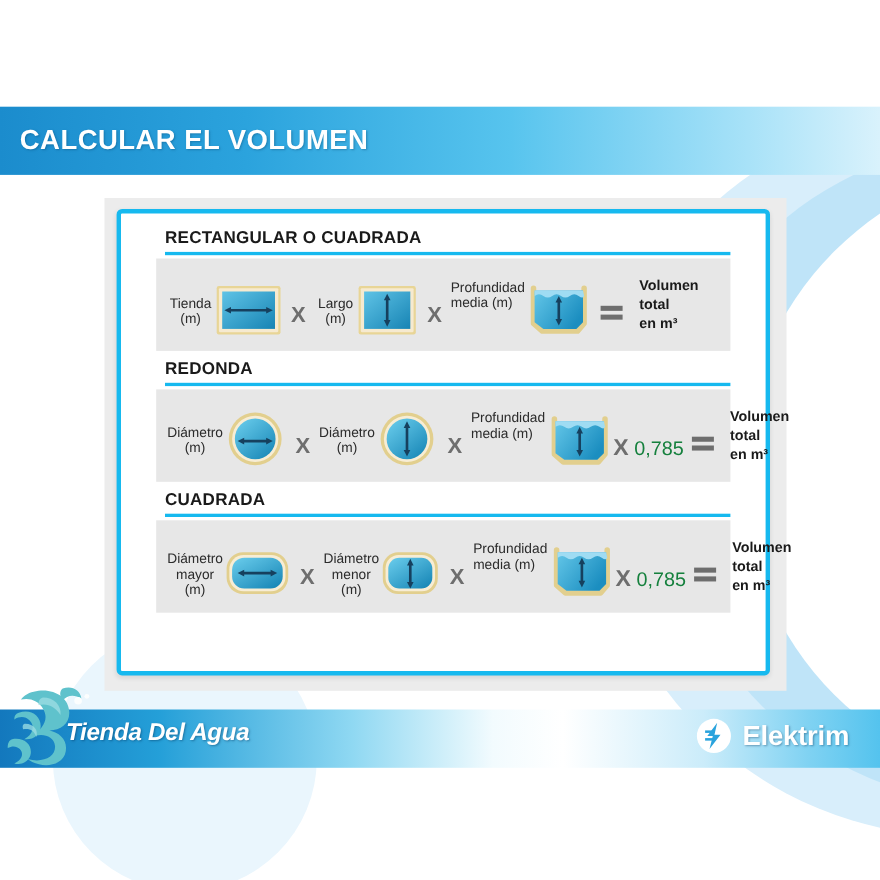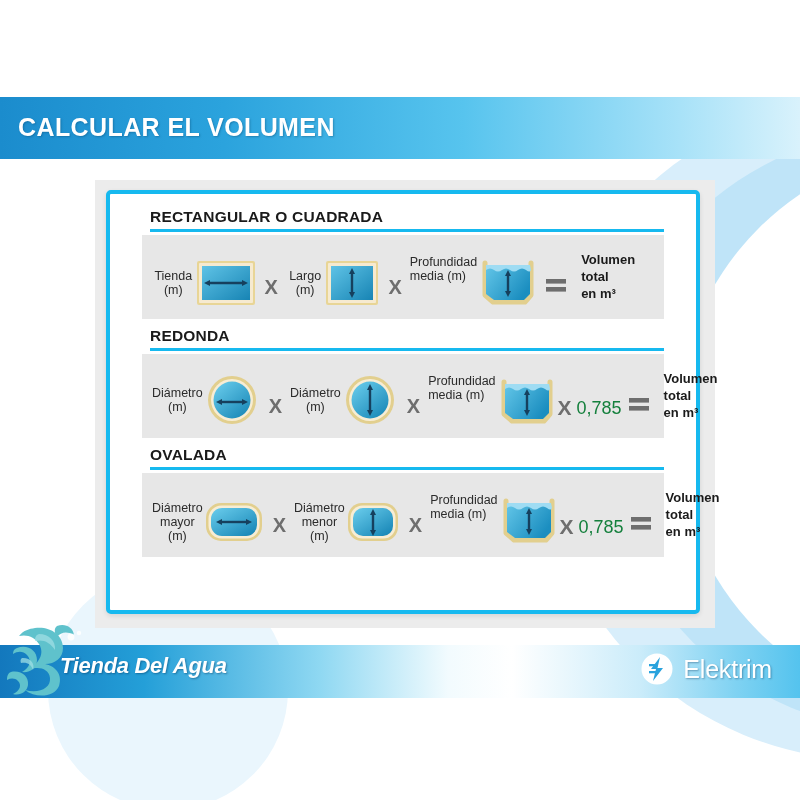--- a/index.html
+++ b/index.html
@@ -89,21 +89,21 @@
   .footer-left-label{
     position:absolute;left:60px;top:653px;
     font-size:22px;font-weight:bold;color:#ffffff;font-style:italic;
     letter-spacing:-.3px;
     text-shadow:1px 1px 2px rgba(0,50,90,.45);
   }
   .footer-right{
     position:absolute;right:28px;top:652px;display:flex;align-items:center;gap:9px;
   }
   .elektrim-name{
-    font-size:25px;font-weight:normal;color:#ffffff;letter-spacing:-.2px;
+    font-size:25px;font-weight:bold;color:#ffffff;letter-spacing:-.2px;
     text-shadow:1px 1px 2px rgba(0,50,90,.4);
   }
   .wave-logo{position:absolute;left:5px;top:620px;}
 </style>
 </head>
 <body>
 
 <div class="stage">
 
   <svg class="bg-arcs" width="800" height="800" viewBox="0 0 800 800">
@@ -298,21 +298,21 @@
 
           <div class="result">
             <div>Volumen total</div>
             <div>en m³</div>
           </div>
           <div class="spacer"></div>
         </div>
       </div>
 
       <div class="section">
-        <div class="sec-title">OVALADA</div>
+        <div class="sec-title">CUADRADA</div>
         <div class="sec-rule"></div>
         <div class="sec-row">
 
           <div class="term">
             <div class="term-label">Diámetro
 mayor (m)</div>
             <span class="icon-wrap">
               <svg width="62" height="46" viewBox="0 0 62 46">
                 <defs>
                     <linearGradient id="g7" x1="0.1" y1="0.1" x2="0.9" y2="1">

